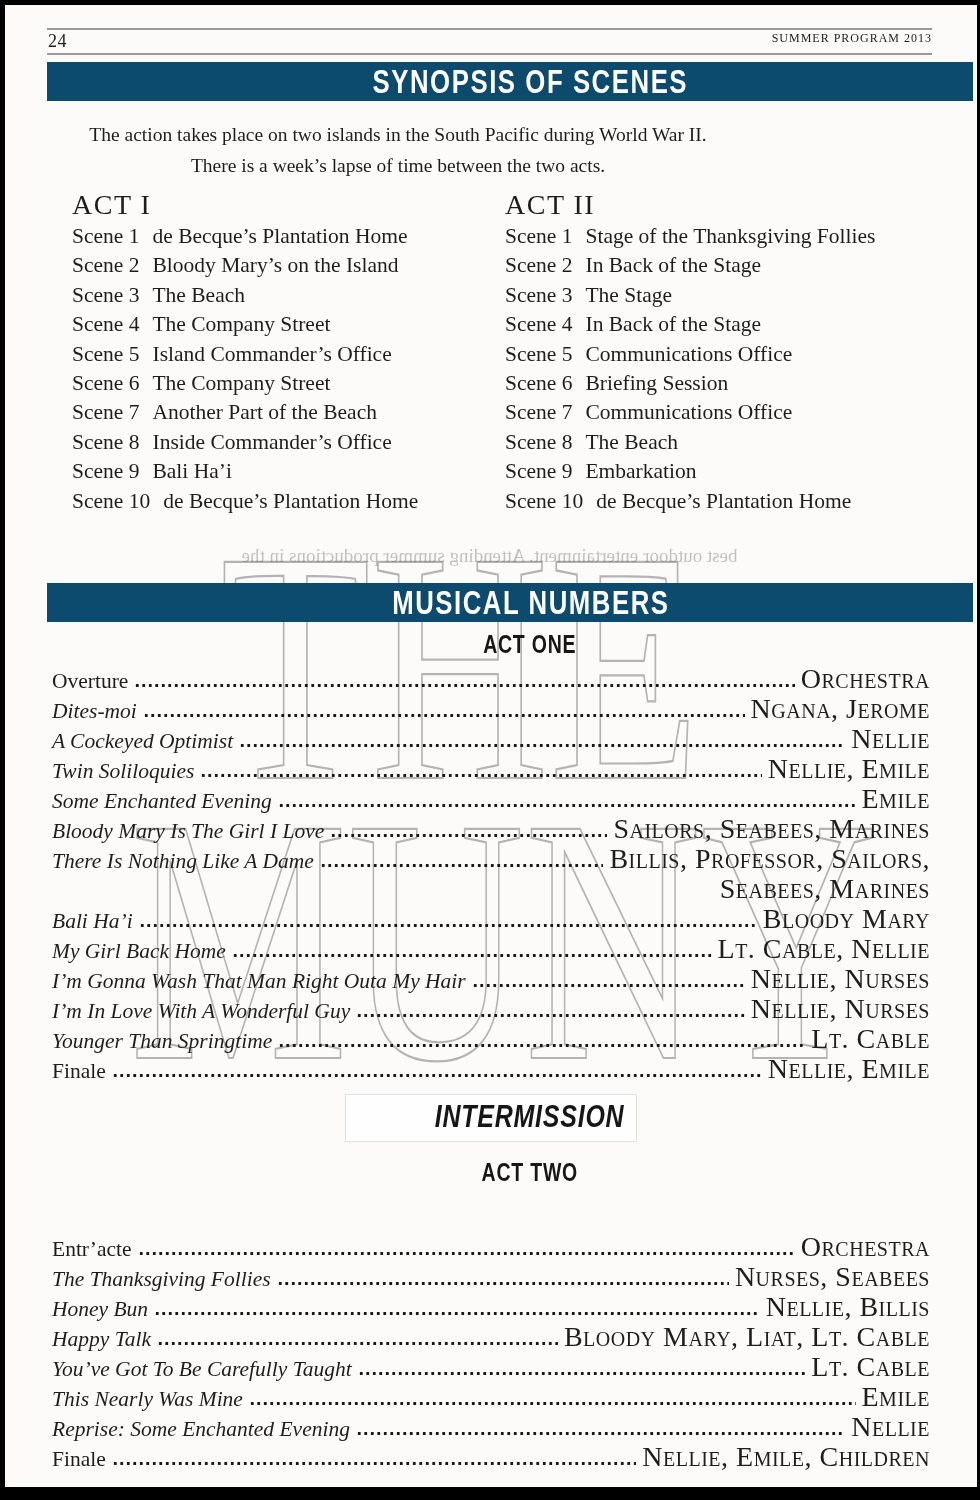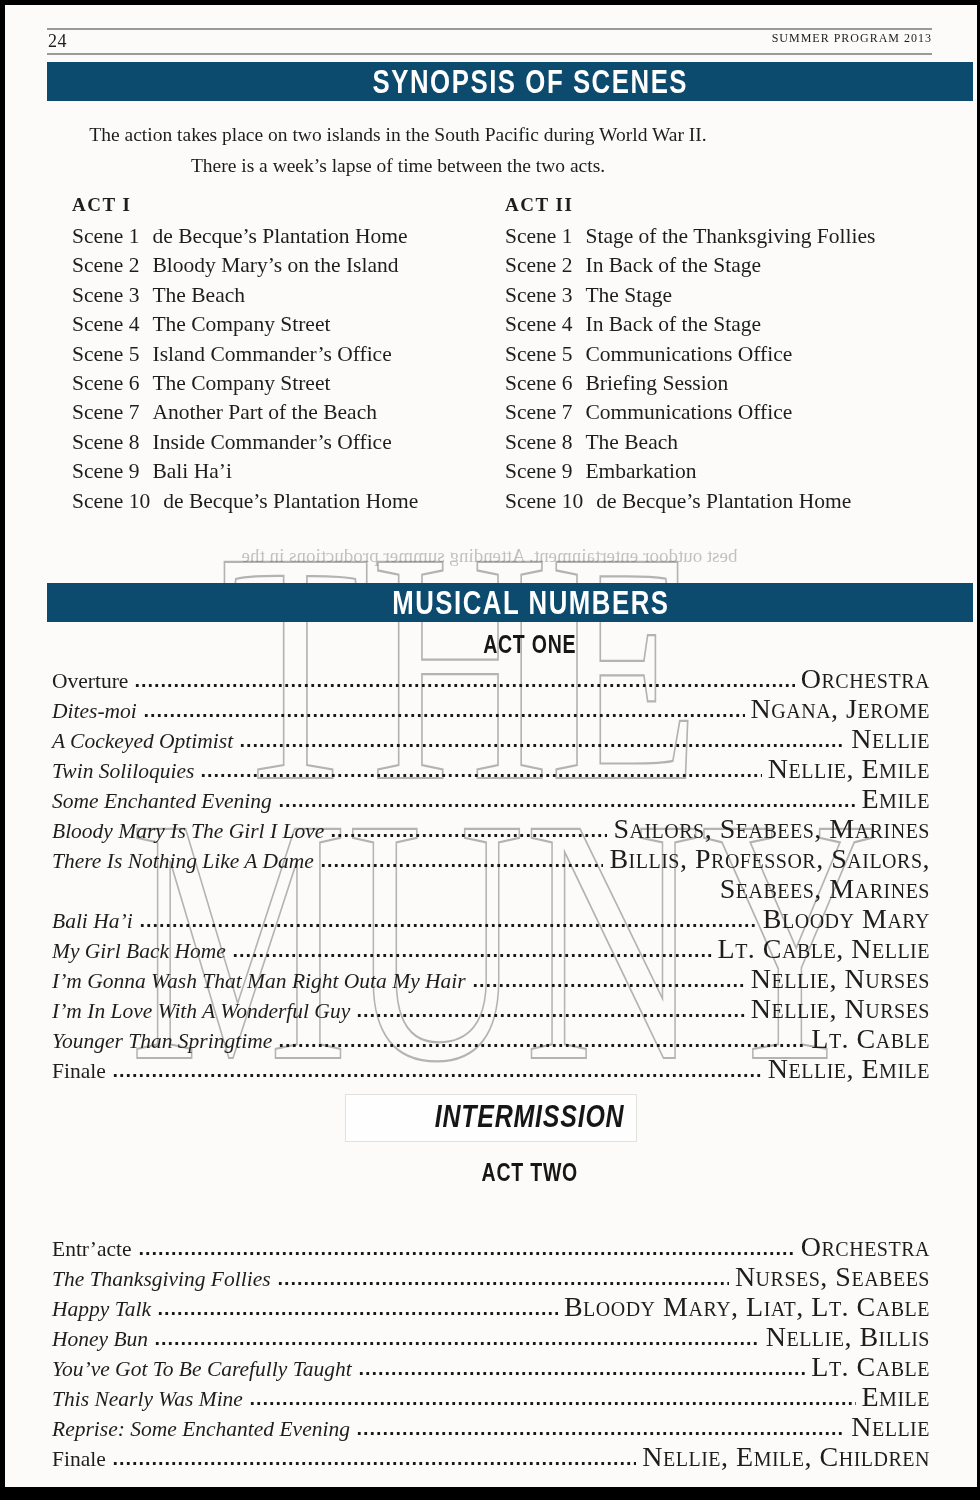--- a/index.html
+++ b/index.html
@@ -40,21 +40,21 @@
   .banner-2{top:583px;}
   .condensed{display:inline-block;transform:scaleX(.78);transform-origin:center;white-space:nowrap;}
   .banner .condensed{font-size:33px;letter-spacing:2px;}
 
   .intro{position:absolute;top:119px;left:0;width:796px;text-align:center;
          font-size:19.5px;line-height:31px;}
 
   .acts{position:absolute;top:190px;left:72px;width:860px;display:flex;z-index:1;}
   .act-column{width:433px;}
   .act-column + .act-column{width:427px;}
-  .act-heading{font-size:19px;letter-spacing:1.5px;line-height:30px;margin-bottom:2px;font-weight:bold;}
+  .act-heading{font-size:28px;letter-spacing:1.5px;line-height:30px;margin-bottom:2px;}
   .scene-row{font-size:21.5px;line-height:29.4px;white-space:nowrap;}
   .scene-label{margin-right:13px;}
 
   .section-heading{
     position:absolute;left:0;width:980px;text-align:center;
     font-family:"Liberation Sans", sans-serif;font-weight:700;color:#161616;
     z-index:2;
     padding-left:40px;
   }
   .heading-act-one{top:630px;}
@@ -245,30 +245,30 @@
         <span class="song-title">Entr’acte</span>
         <span class="leader"></span>
         <span class="song-performers">Orchestra</span>
       </div>
       <div class="song-row">
         <span class="song-title italic">The Thanksgiving Follies</span>
         <span class="leader"></span>
         <span class="song-performers">Nurses, Seabees</span>
       </div>
       <div class="song-row">
+        <span class="song-title italic">Honey Bun</span>
+        <span class="leader"></span>
+        <span class="song-performers">Nellie, Billis</span>
+      </div>
+      <div class="song-row">
         <span class="song-title italic">Happy Talk</span>
         <span class="leader"></span>
         <span class="song-performers">Bloody Mary, Liat, Lt. Cable</span>
       </div>
       <div class="song-row">
-        <span class="song-title italic">Honey Bun</span>
-        <span class="leader"></span>
-        <span class="song-performers">Nellie, Billis</span>
-      </div>
-      <div class="song-row">
         <span class="song-title italic">You’ve Got To Be Carefully Taught</span>
         <span class="leader"></span>
         <span class="song-performers">Lt. Cable</span>
       </div>
       <div class="song-row">
         <span class="song-title italic">This Nearly Was Mine</span>
         <span class="leader"></span>
         <span class="song-performers">Emile</span>
       </div>
       <div class="song-row">

